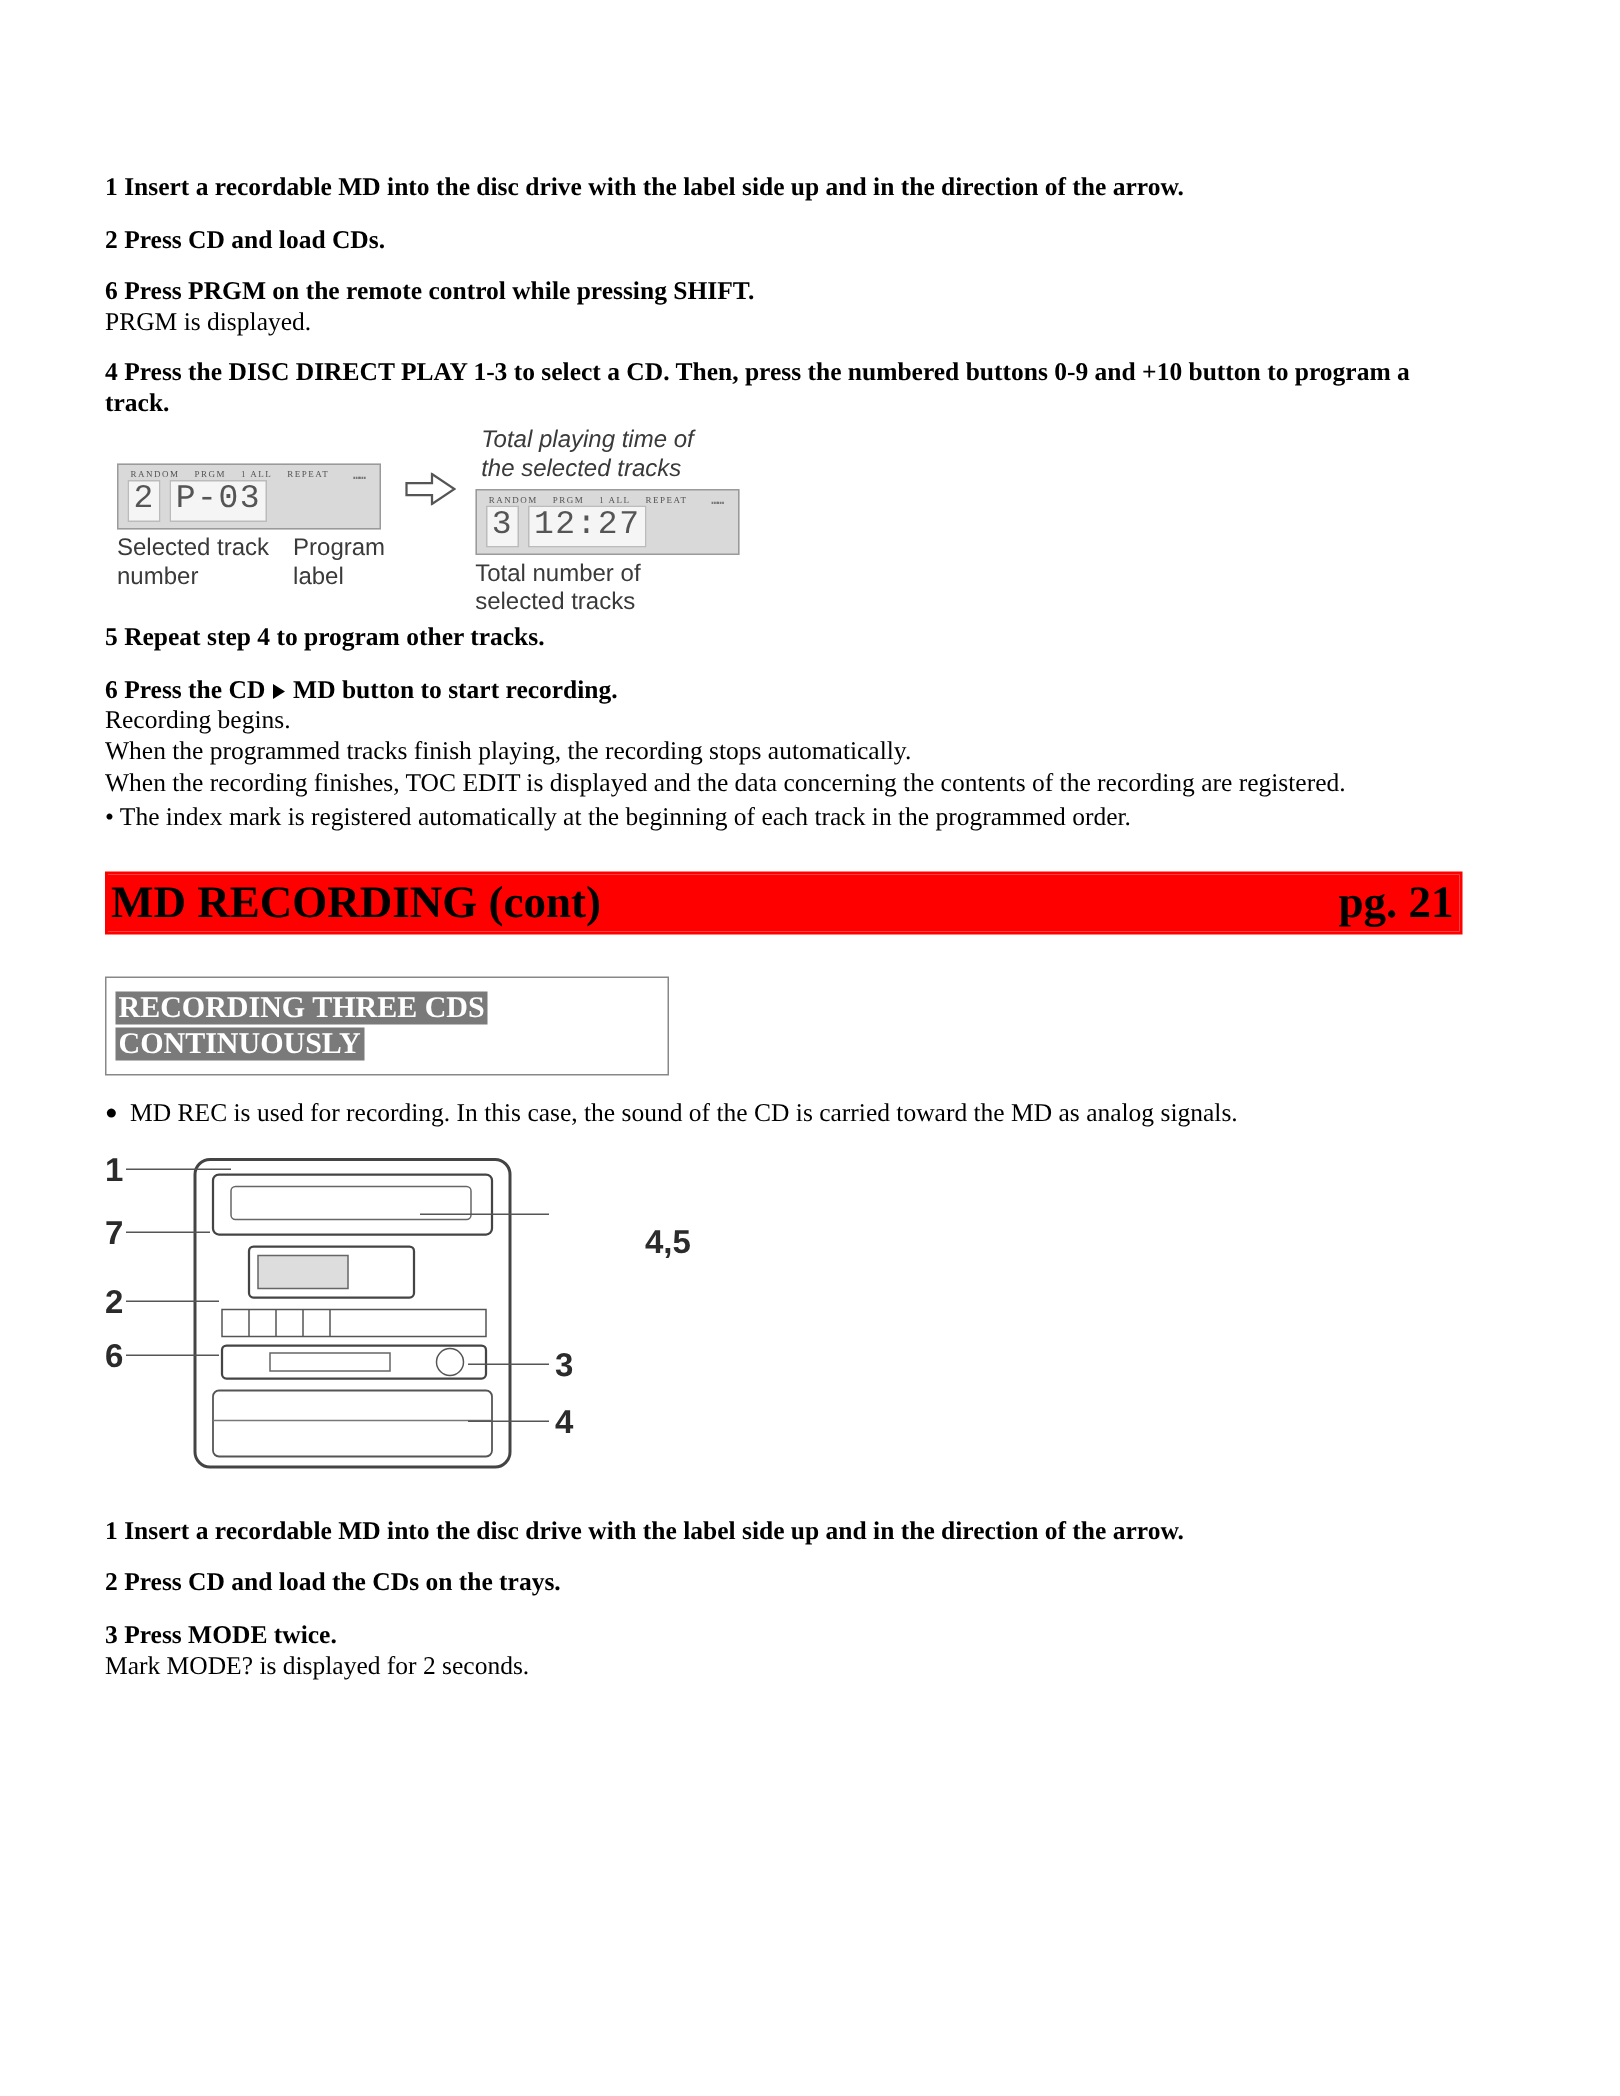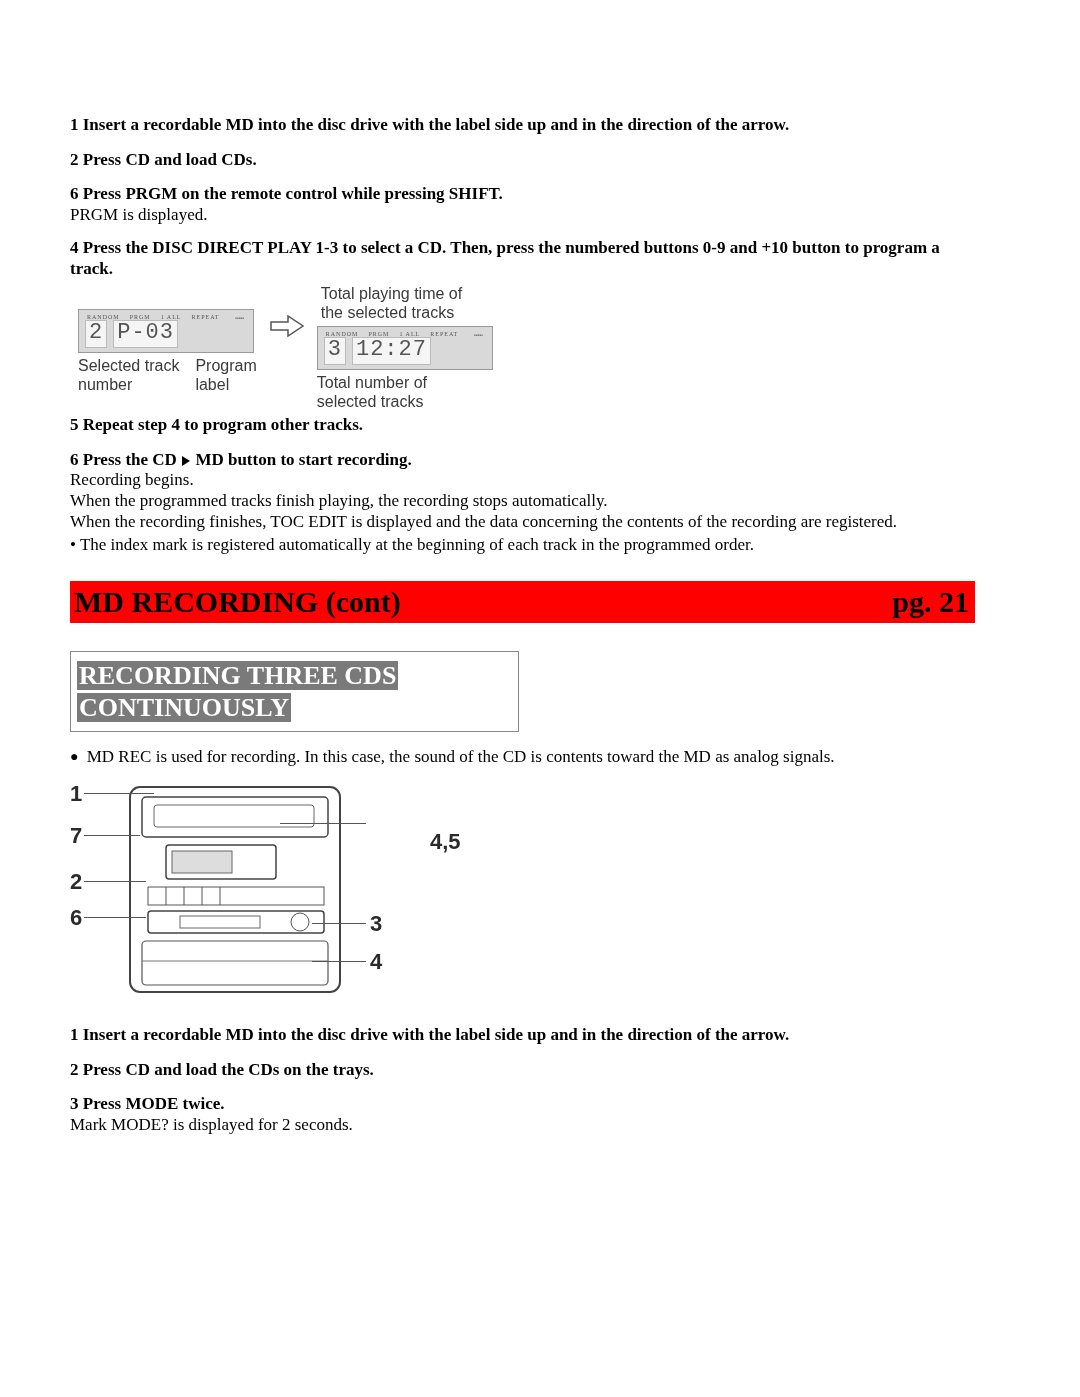--- a/index.html
+++ b/index.html
@@ -112,21 +112,21 @@
   .sub-heading-box {
     border: 1px solid #888;
     display: inline-block;
     padding: 8px 120px 8px 6px;
     margin-bottom: 14px;
   }
   .sub-heading {
     background: #7a7a7a;
     color: #fff;
     font-weight: bold;
-    font-size: 26px;
+    font-size: 20px;
     padding: 0 2px;
     line-height: 1.2;
     display: inline;
     margin-top: 47px;
   }
   .bullet-line {
     margin: 0 0 8px 0;
     line-height: 1.25;
   }
   .bullet-dot {
@@ -203,21 +203,21 @@
       </div>
     </div>
 
     <div class="arrow-between">
       <svg width="34" height="22" viewBox="0 0 34 22">
         <path d="M1 7 H18 V1 L33 11 L18 21 V15 H1 Z" fill="none" stroke="#555" stroke-width="1.5"></path>
       </svg>
     </div>
 
     <div class="disp-col disp-right-col">
-      <div class="disp-caption-top" style="white-space:pre-line;">Total playing time of
+      <div class="disp-caption-top" style="white-space:pre-line;font-style:italic;">Total playing time of
 the selected tracks</div>
       <div class="disp-panel">
         <div class="disp-top-row">
           <span>RANDOM</span>
           <span>PRGM</span>
           <span>1 ALL</span>
           <span>REPEAT</span>
         </div>
         <div class="disp-dots">┅┅</div>
         <span class="seg">3</span>
@@ -253,21 +253,21 @@
     </div>
   </div>
 
   
   <div class="sub-heading-box">
     <span class="sub-heading">RECORDING THREE CDS</span><br>
     <span class="sub-heading">CONTINUOUSLY</span>
   </div>
 
   <p class="bullet-line">
-    <span class="bullet-dot">●</span><span> MD REC is used for recording.  In this case, the sound of the CD is contents toward the MD as analog signals.</span>
+    <span class="bullet-dot">●</span><span> MD REC is used for recording.  In this case, the sound of the CD is carried toward the MD as analog signals.</span>
   </p>
 
   
   <div class="unit-diagram">
     <svg width="360" height="230" viewBox="0 0 360 230">
 
       <rect x="60" y="12" width="210" height="205" rx="10" ry="10" fill="none" stroke="#444" stroke-width="2"></rect>
 
       <rect x="72" y="22" width="186" height="40" rx="4" fill="none" stroke="#444" stroke-width="1.5"></rect>
       <rect x="84" y="30" width="160" height="22" rx="3" fill="none" stroke="#666" stroke-width="1"></rect>

